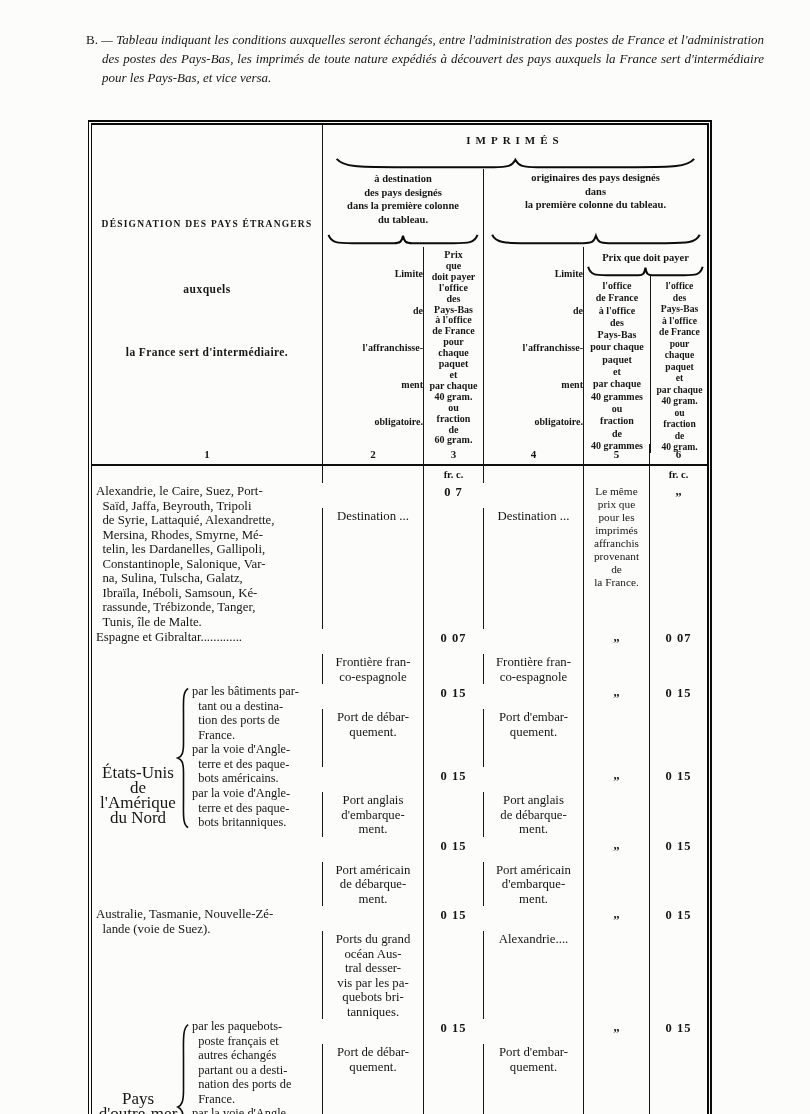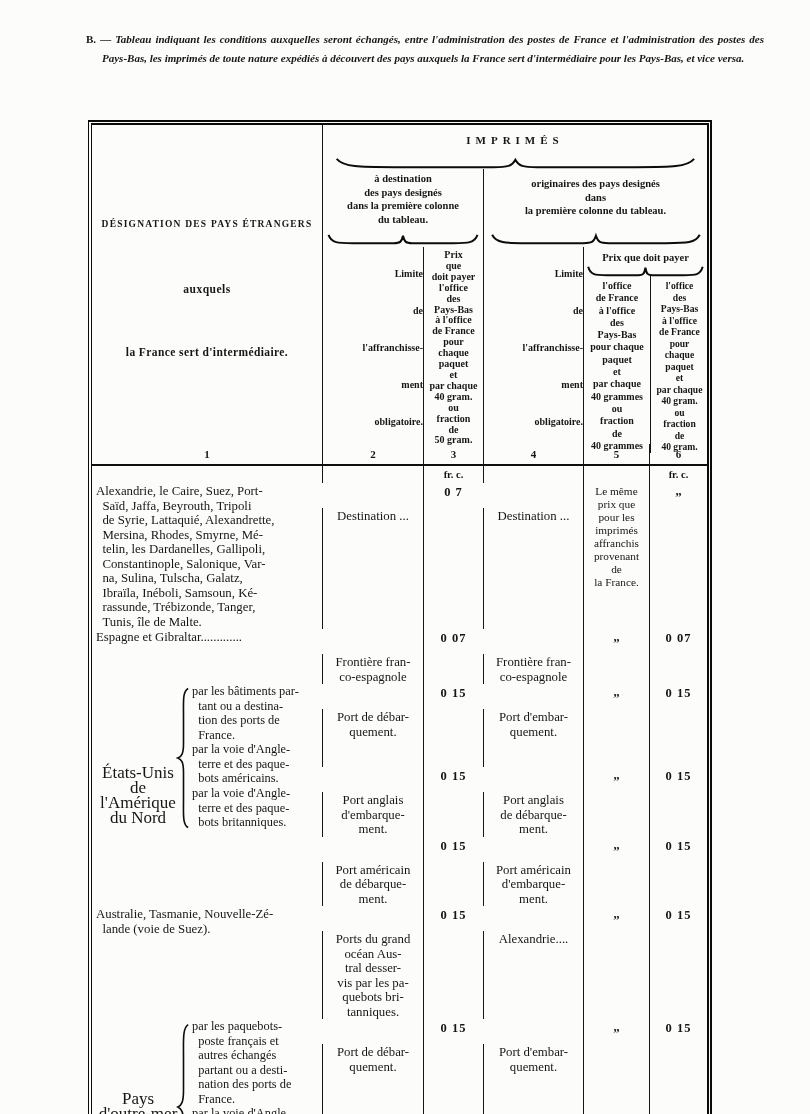--- a/index.html
+++ b/index.html
@@ -3,21 +3,21 @@
 <meta charset="utf-8">
 <style>
   html,body{margin:0;padding:0;background:#e8e8e6;}
   .page{
     position:relative; width:810px; height:1114px; background:#fcfcfa;
     font-family:"Liberation Serif", serif; color:#161616; overflow:hidden;
   }
   
   .caption{
     position:absolute; left:86px; top:30px; width:662px;
-    font-size:11px; line-height:19px; font-weight:bold; font-style:italic;
+    font-size:13px; line-height:19px; font-weight:normal; font-style:italic;
     text-align:justify; padding-left:16px; text-indent:-16px;
   }
   .caption .clabel{font-style:normal;}
   
   .tframe{
     position:absolute; left:88px; top:120px; width:624px;
     border-top:5px double #0a0a0a; border-left:4px double #0a0a0a; border-right:5px double #0a0a0a;
     box-sizing:border-box; background:#fcfcfa;
   }
   .bl{border-left:1px solid #161616;}
@@ -31,21 +31,21 @@
   .hc1-a{position:absolute; top:94px; left:0; right:0; text-align:center;
          font-size:9.5px; font-weight:bold; letter-spacing:1.2px; text-transform:uppercase;}
   .hc1-b{position:absolute; top:158px; left:0; right:0; text-align:center; font-size:11.5px; font-weight:bold; letter-spacing:.5px;}
   .hc1-c{position:absolute; top:221px; left:0; right:0; text-align:center; font-size:11.5px; font-weight:bold; letter-spacing:.4px;}
   .h-imp{grid-area:1/2/2/7; text-align:center; padding-top:9px;
          font-size:11px; font-weight:bold; letter-spacing:5px;}
   .h-impbrace{grid-area:2/2/3/7; text-align:center;}
   .h-dest{grid-area:3/2/4/4; text-align:center; white-space:pre-line;
           font-size:10.5px; line-height:13.5px; font-weight:bold; padding-top:3px;}
   .h-orig{grid-area:3/4/4/7; text-align:center; white-space:pre-line;
-          font-size:10.5px; line-height:13.5px; font-weight:bold; padding-top:8px;}
+          font-size:10.5px; line-height:13.5px; font-weight:bold; padding-top:2px;}
   .h-destbrace{grid-area:4/2/5/4; text-align:center;}
   .h-origbrace{grid-area:4/4/5/7; text-align:center;}
   .h-c2{grid-area:5/2/6/3;}
   .h-c3{grid-area:5/3/6/4;}
   .h-c4{grid-area:5/4/6/5;}
   .h-c56{grid-area:5/5/6/7; display:flex; flex-direction:column;}
   .limite{text-align:right; white-space:pre-line; font-size:10px; line-height:37px; padding-top:8px; font-weight:bold;}
   .h-c3{ text-align:center; white-space:pre-line; font-size:10px; line-height:10.9px; padding-top:3px; font-weight:bold;}
   .h-prix{text-align:center; font-size:10.5px; font-weight:bold; padding-top:5px; height:17px;}
   .h-prixbrace{height:13px; text-align:center;}
@@ -147,21 +147,21 @@
 de France
 pour
 chaque
 paquet
 et
 par chaque
 40 gram.
 ou
 fraction
 de
-50 gram.</div>
+60 gram.</div>
       <div class="h-c4 bl limite">Limite
 de
 l'affranchisse-
 ment
 obligatoire.</div>
 
       <div class="h-c56 bl">
         <div class="h-prix">Prix que doit payer</div>
         <div class="h-prixbrace">
           <svg class="hbrace" viewBox="0 0 200 14" preserveAspectRatio="none">

